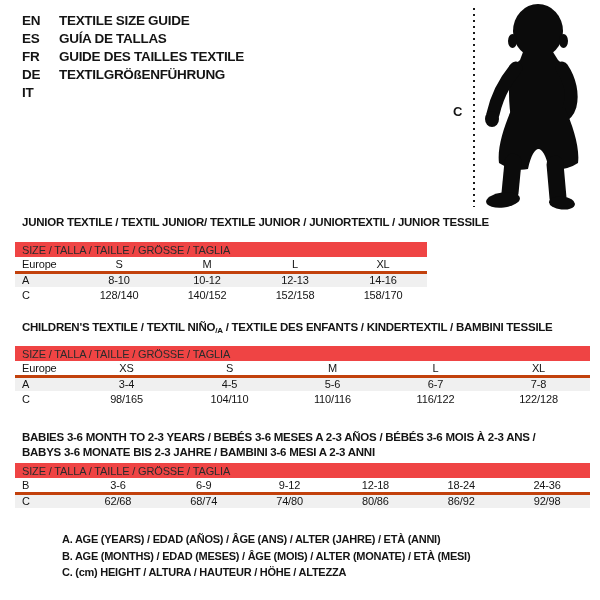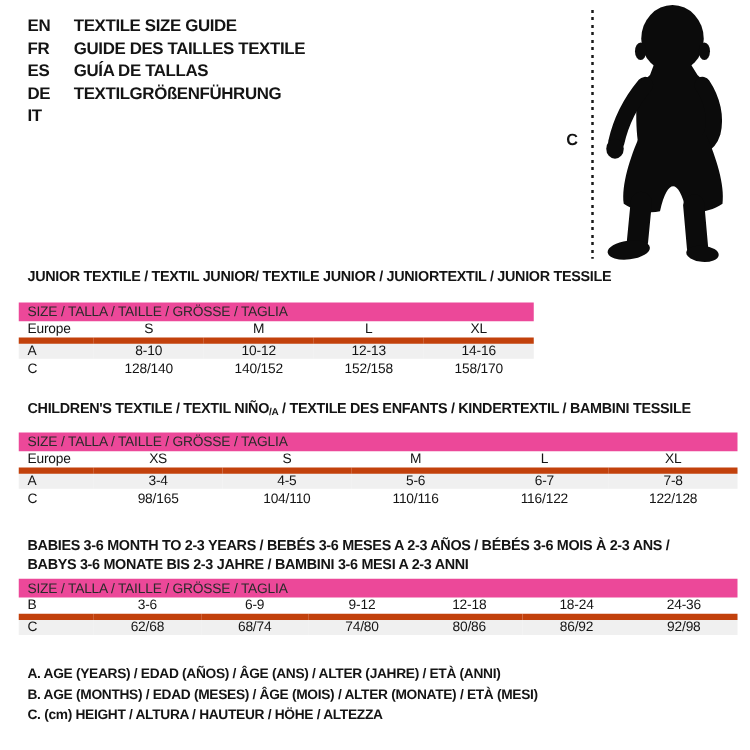--- a/index.html
+++ b/index.html
@@ -48,53 +48,53 @@
   table.size-table {
     position:absolute; left:15px;
     border-collapse:collapse; table-layout:fixed;
     font-size:11px; letter-spacing:-0.15px;
   }
   .t1 { top:242px; width:412px; }
   .t2 { top:346px; width:575px; }
   .t3 { top:463px; width:575px; }
   col.c-label { width:60px; }
   th.size-bar {
-    background:#ec4899; color:#2b2b2b;
+    background:#ef4444; color:#2b2b2b;
     font-weight:normal; font-size:11px; text-align:left;
     height:15px; padding:0 0 0 7px;
   }
   .size-table td { height:15px; padding:0; text-align:center; white-space:nowrap; }
   .size-table td.rowlabel { text-align:left; padding-left:7px; }
   .size-table tr.alt { background:#f0f0f0; }
-  .size-table tr.lined td { border-bottom:5px solid #c2410c; }
+  .size-table tr.lined td { border-bottom:3px solid #c2410c; }
 
   
   .footnotes { position:absolute; left:22px; top:531px; }
   .footnote {
     font-weight:bold; font-size:11px; letter-spacing:-0.25px;
-    line-height:16.5px; white-space:nowrap;
+    line-height:16.5px; white-space:nowrap;margin-left:40px;
   }
 </style>
 </head>
 <body>
 
 <div class="canvas">
 
   <div class="lang-header">
     <div class="lang-row">
       <span class="lang-code">EN</span>
       <span class="lang-title">TEXTILE SIZE GUIDE</span>
     </div>
     <div class="lang-row">
+      <span class="lang-code">ES</span>
+      <span class="lang-title">GUÍA DE TALLAS</span>
+    </div>
+    <div class="lang-row">
       <span class="lang-code">FR</span>
       <span class="lang-title">GUIDE DES TAILLES TEXTILE</span>
-    </div>
-    <div class="lang-row">
-      <span class="lang-code">ES</span>
-      <span class="lang-title">GUÍA DE TALLAS</span>
     </div>
     <div class="lang-row">
       <span class="lang-code">DE</span>
       <span class="lang-title">TEXTILGRÖßENFÜHRUNG</span>
     </div>
     <div class="lang-row">
       <span class="lang-code">IT</span>
     </div>
   </div>
 

